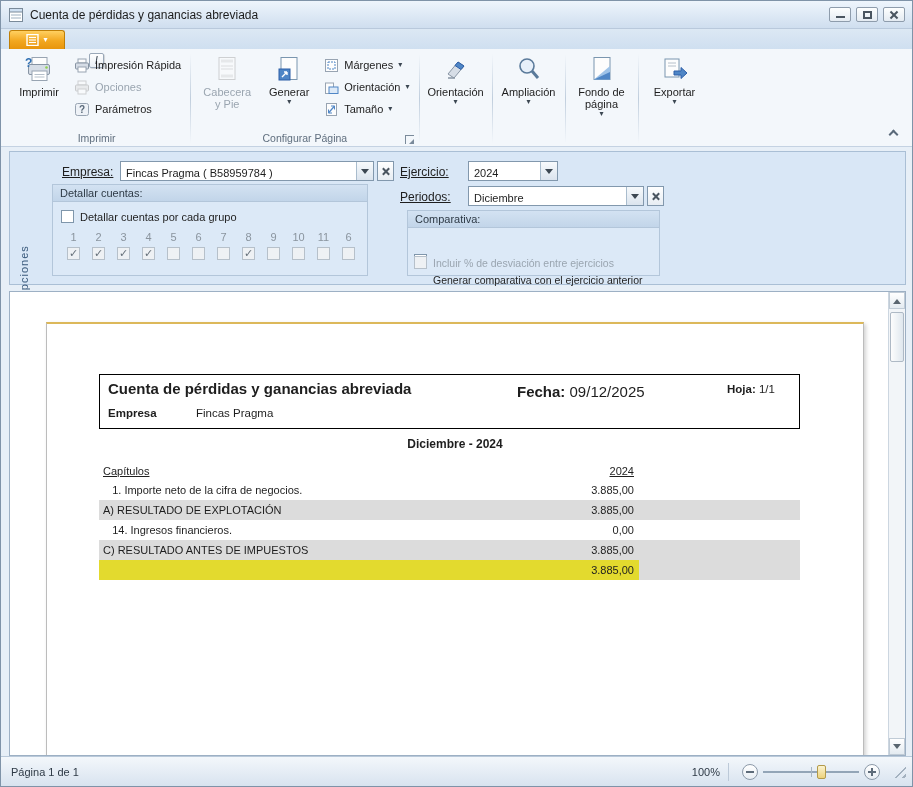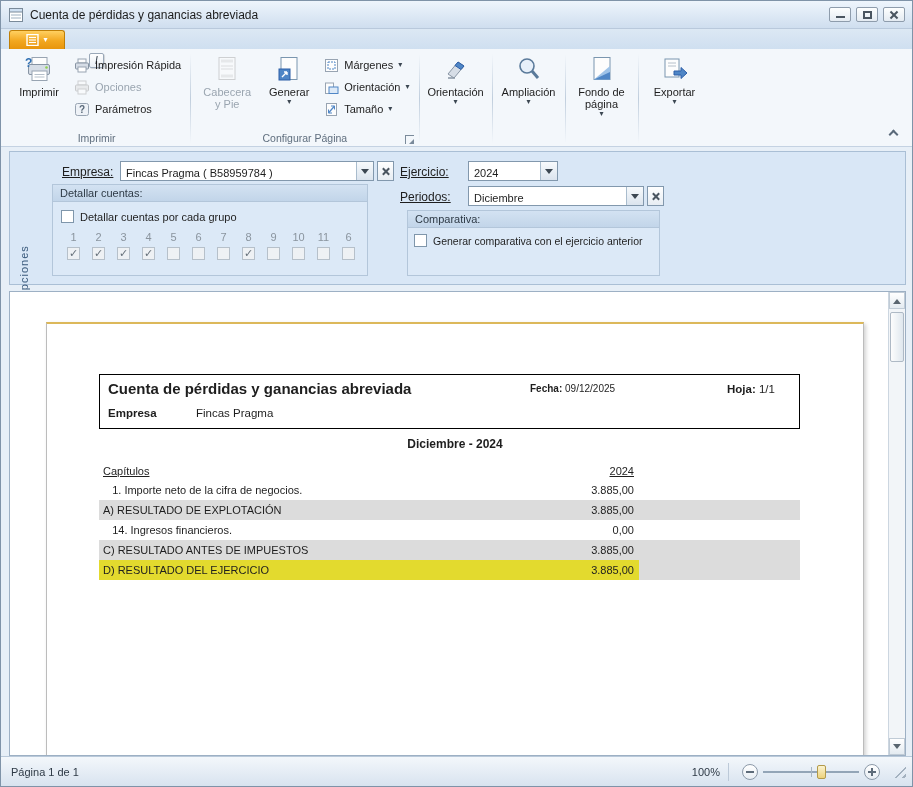--- a/index.html
+++ b/index.html
@@ -87,21 +87,21 @@
                  align-items:center; justify-content:center; gap:2px; cursor:pointer; }
 
   
   .preview { position:absolute; left:8px; top:290px; width:897px; height:465px;
              background:#ffffff; border:1px solid #9db0c4; overflow:hidden; }
   .page { position:absolute; left:36px; top:30px; width:818px; height:900px; background:#fff;
           border:1px solid #bcbcbc; border-top:2px solid #dcb85a; box-shadow:2px 2px 4px rgba(0,0,0,.18); }
 
   .rep-hbox { position:absolute; left:52px; top:50px; width:701px; height:55px; border:1px solid #000; }
   .rep-title { position:absolute; left:8px; top:5px; font-size:15px; font-weight:bold; }
-  .rep-fecha { position:absolute; left:430px; top:8px; font-size:10px; }
+  .rep-fecha { position:absolute; left:417px; top:8px; font-size:15px; }
   .rep-hoja  { position:absolute; left:627px; top:8px; font-size:11.5px; }
   .blabel { font-weight:bold; }
   .rep-emp-label { position:absolute; left:8px;  top:32px; font-weight:bold; font-size:11.5px; }
   .rep-emp-value { position:absolute; left:96px; top:32px; font-size:11.5px; }
   .rep-period { position:absolute; left:0; top:113px; width:100%; text-align:center;
                 font-weight:bold; font-size:12px; }
   .rep-table { position:absolute; left:52px; top:138px; width:701px; }
   .rrow { position:relative; height:20px; line-height:20px; font-size:11px; }
   .rhead { height:18px; line-height:18px; }
   .rlab { position:absolute; left:4px; white-space:pre; }
@@ -431,21 +431,25 @@
     <div class="combo" style="left:458px; top:34px; width:176px;">
       <span class="val">Diciembre</span>
       <span class="dd"></span>
     </div>
     <div class="xbtn" style="left:637px; top:34px;"></div>
 
     <div class="grpbox" style="left:397px; top:58px; width:253px; height:66px;">
       <div class="hdr">Comparativa:</div>
       <div class="cbrow" style="left:6px; top:23px; width:240px;">
         <span class="cb"></span>
-        <span style="font-size:10.5px;">Generar comparativa con el ejercicio anterior</span>
+        <span style="font-size:10.5px;margin-top:40px;">Generar comparativa con el ejercicio anterior</span>
+      </div>
+      <div class="cbrow" style="left:6px; top:45px; width:240px;">
+        <span class="cb dis"></span>
+        <span class="disabled" style="font-size:10.5px;">Incluir % de desviación entre ejercicios</span>
       </div>
     </div>
 
   </div>
 
   <div class="preview">
     <div class="page">
       <div class="rep-hbox">
         <div class="rep-title">Cuenta de pérdidas y ganancias abreviada</div>
         <div class="rep-fecha">
@@ -477,21 +481,20 @@
         </div>
         <div class="rrow normal">
           <span class="rlab">   14. Ingresos financieros.</span>
           <span class="rval">0,00</span>
         </div>
         <div class="rrow gray">
           <span class="rlab">C) RESULTADO ANTES DE IMPUESTOS</span>
           <span class="rval">3.885,00</span>
         </div>
         <div class="rrow yellow">
-          <span class="rlab">D) RESULTADO DEL EJERCICIO</span>
           <span class="rval">3.885,00</span>
         </div>
       </div>
     </div>
 
     <div class="vscroll">
       <div class="sbtn up">
           <span class="tri-up"></span>
         </div>
       <div class="sthumb"></div>

